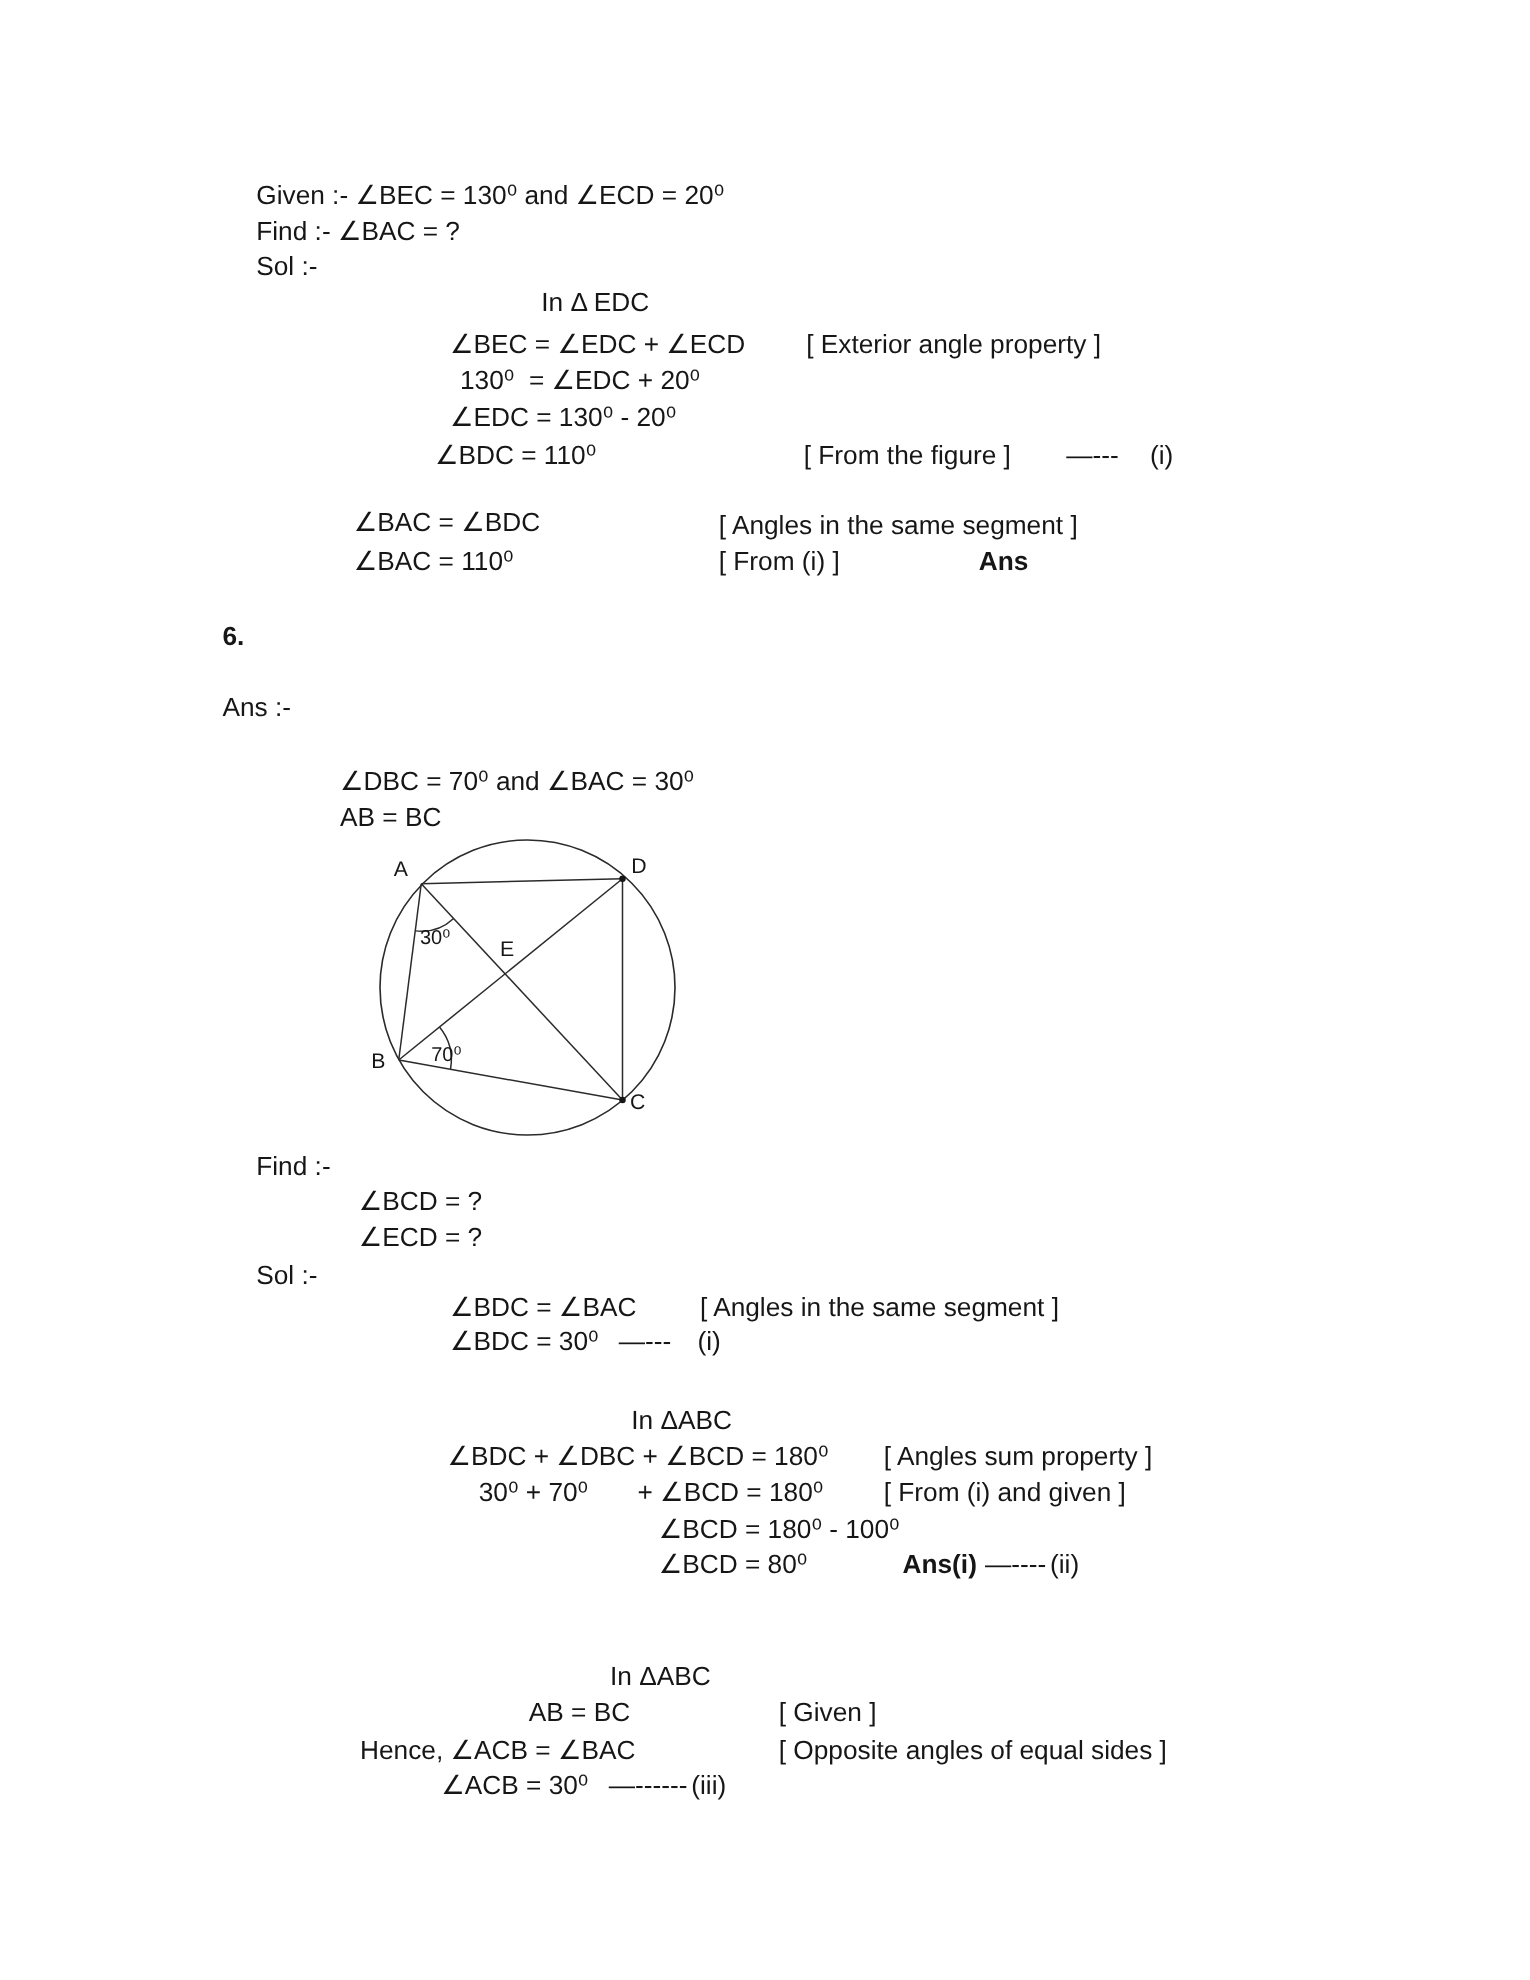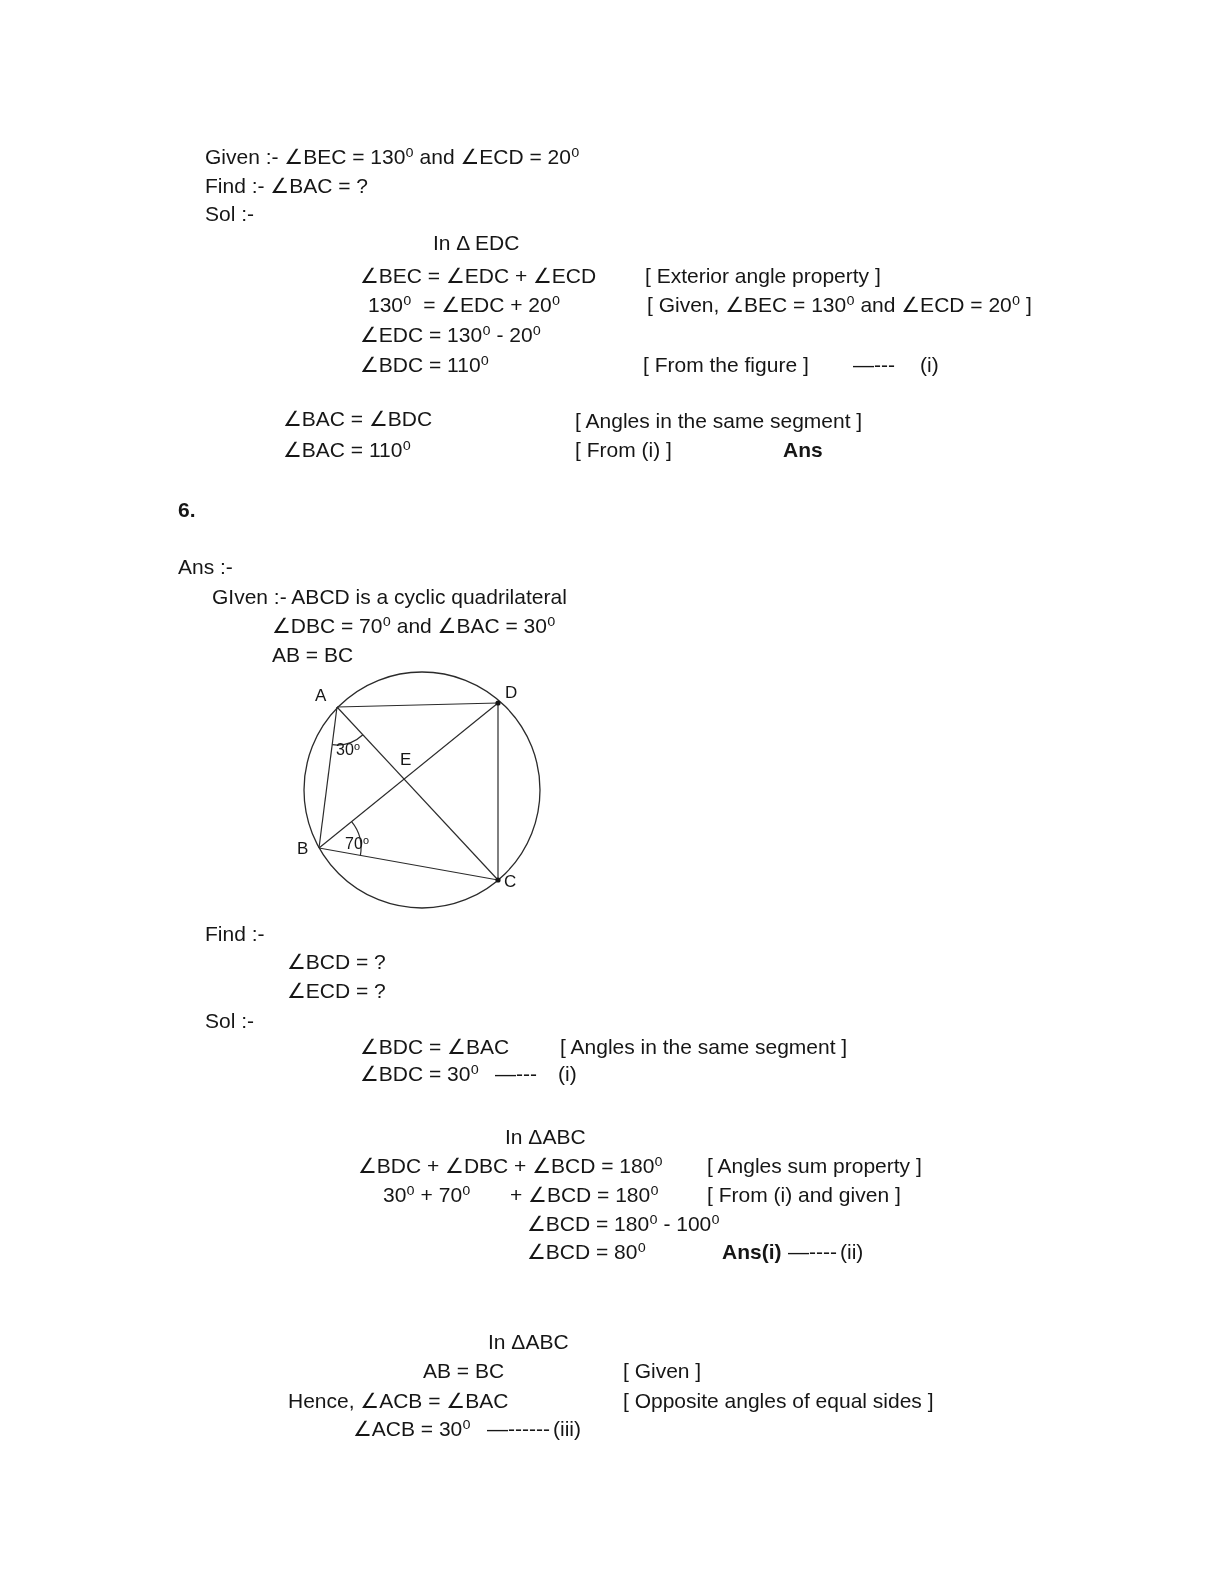--- a/index.html
+++ b/index.html
@@ -32,40 +32,38 @@
   <span class="seg" style="left:205px;top:145px">Given :- ∠BEC = 130⁰ and ∠ECD = 20⁰</span>
   <span class="seg" style="left:205px;top:174px">Find :- ∠BAC = ?</span>
   <span class="seg" style="left:205px;top:202px">Sol :-</span>
 
   <span class="seg" style="left:433px;top:231px">In Δ EDC</span>
 
   <span class="seg" style="left:360px;top:264px">∠BEC = ∠EDC + ∠ECD</span>
   <span class="seg" style="left:645px;top:264px">[ Exterior angle property ]</span>
 
   <span class="seg" style="left:368px;top:293px">130⁰  = ∠EDC + 20⁰</span>
-  <span class="seg" style="left:647px;top:293px">[ Given, ∠BEC = 130⁰ and ∠ECD = 20⁰ ]</span>
 
   <span class="seg" style="left:360px;top:323px">∠EDC = 130⁰ - 20⁰</span>
 
-  <span class="seg" style="left:360px;top:353px">∠BDC = 110⁰</span>
+  <span class="seg" style="left:348px;top:353px">∠BDC = 110⁰</span>
   <span class="seg" style="left:643px;top:353px">[ From the figure ]</span>
   <span class="seg" style="left:853px;top:353px">—---</span>
   <span class="seg" style="left:920px;top:353px">(i)</span>
 
   <span class="seg" style="left:283px;top:407px">∠BAC = ∠BDC</span>
   <span class="seg" style="left:575px;top:409px">[ Angles in the same segment ]</span>
 
   <span class="seg" style="left:283px;top:438px">∠BAC = 110⁰</span>
   <span class="seg" style="left:575px;top:438px">[ From (i) ]</span>
   <span class="seg ans" style="left:783px;top:438px">Ans</span>
 
   <span class="seg bold" style="left:178px;top:498px">6.</span>
 
   <span class="seg" style="left:178px;top:555px">Ans :-</span>
-  <span class="seg" style="left:212px;top:585px">GIven :- ABCD is a cyclic quadrilateral</span>
   <span class="seg" style="left:272px;top:614px">∠DBC = 70⁰ and ∠BAC = 30⁰</span>
   <span class="seg" style="left:272px;top:643px">AB = BC</span>
 
   <svg style="position:absolute;left:295px;top:663px" width="260" height="258" viewBox="0 0 260 258">
     <circle cx="127" cy="127" r="118" fill="none" stroke="#2b2b2b" stroke-width="1.3"></circle>
 
     <line x1="42" y1="44" x2="203" y2="40" stroke="#2b2b2b" stroke-width="1.2"></line>
     <line x1="42" y1="44" x2="24" y2="185" stroke="#2b2b2b" stroke-width="1.2"></line>
     <line x1="24" y1="185" x2="203" y2="217" stroke="#2b2b2b" stroke-width="1.2"></line>
     <line x1="203" y1="40" x2="203" y2="217" stroke="#2b2b2b" stroke-width="1.2"></line>

